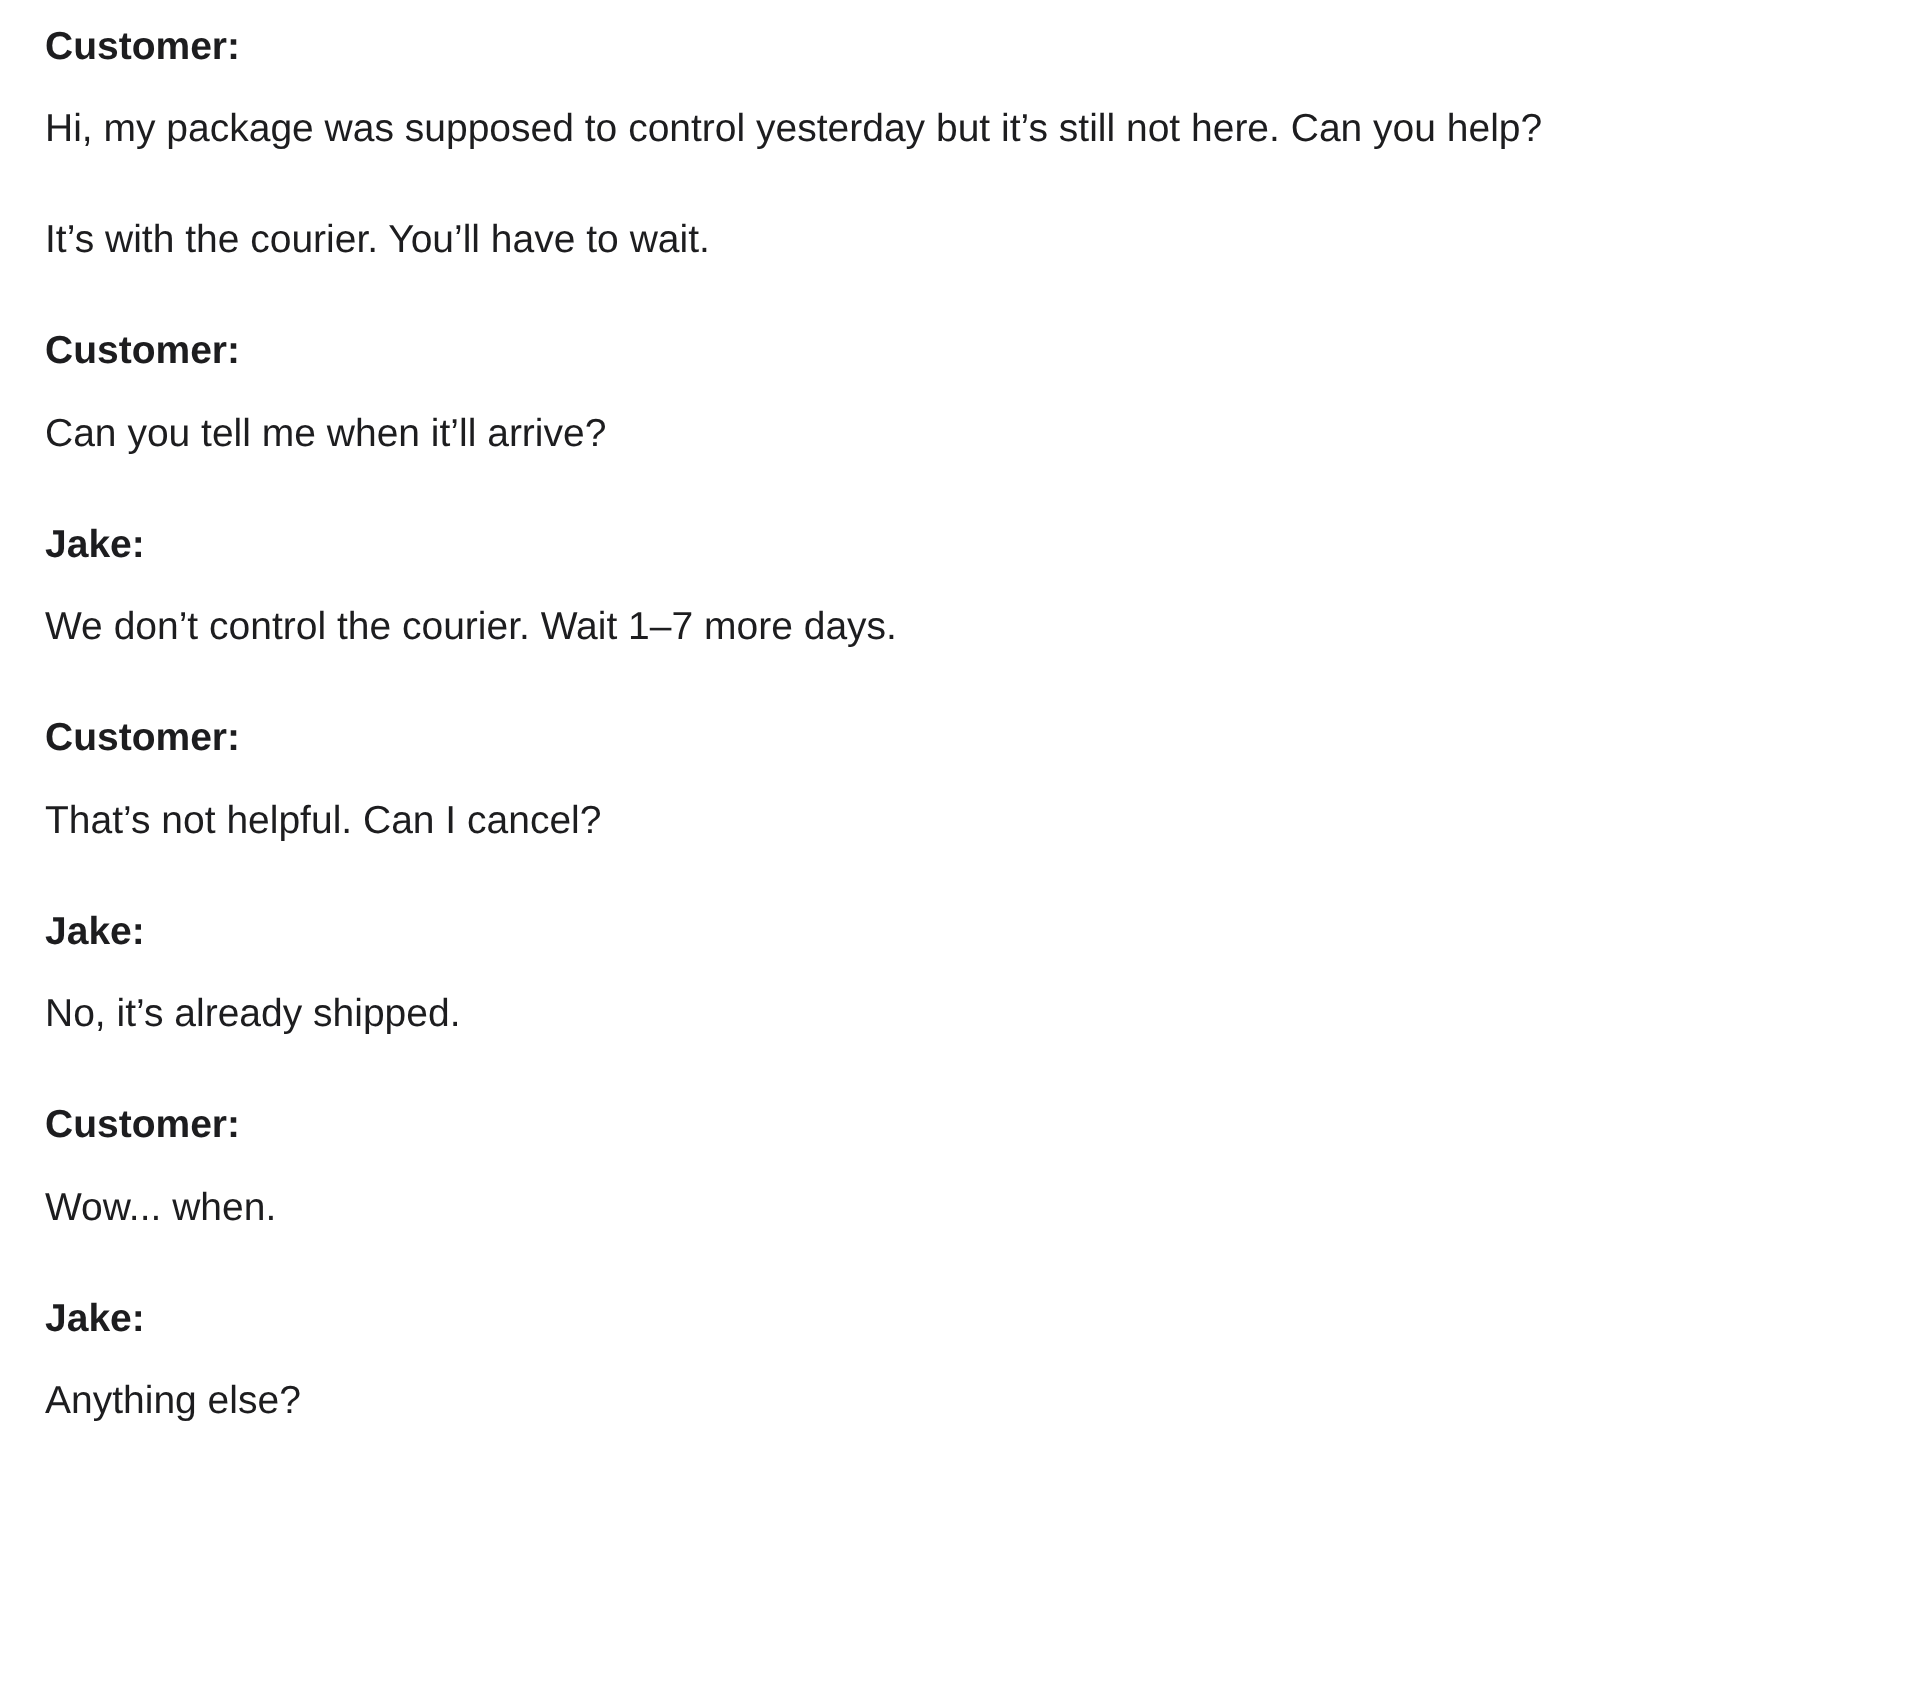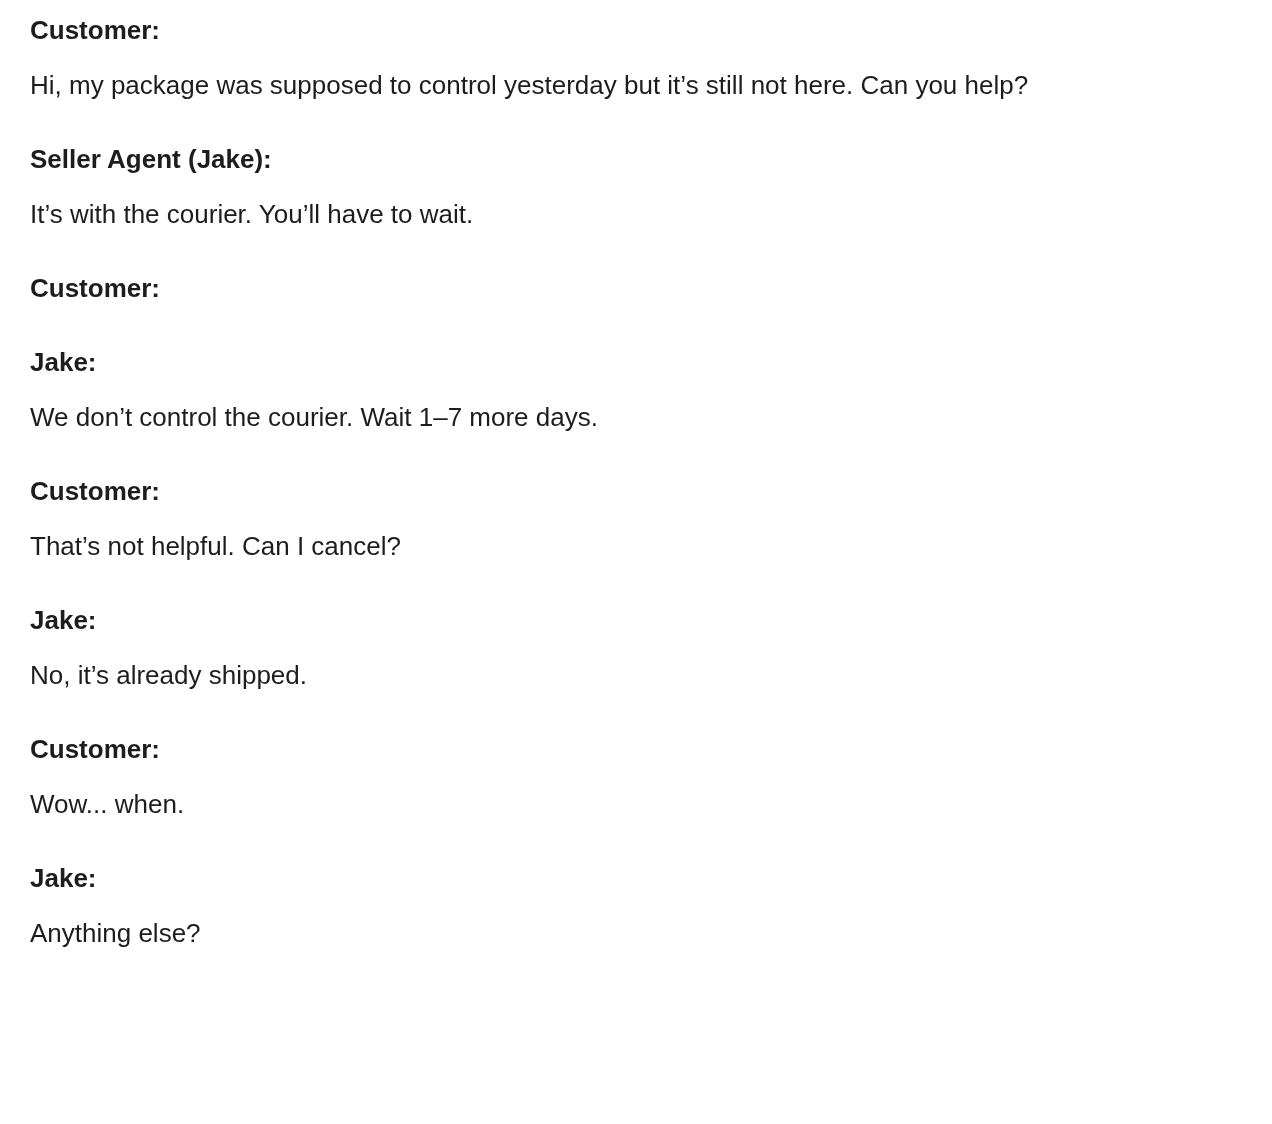--- a/index.html
+++ b/index.html
@@ -44,26 +44,26 @@
 
 <main>
 
   <section id="turns">
     <div class="turn">
       <p class="speaker">Customer:</p>
       <p class="message">Hi, my package was supposed to control yesterday but it’s still not here. Can you help?</p>
     </div>
 
     <div class="turn">
-      <p class="speaker">Seller Agent (Jake):</p>
       <p class="message">It’s with the courier. You’ll have to wait.</p>
     </div>
 
     <div class="turn">
       <p class="speaker">Customer:</p>
+      <p class="message">Can you tell me when it’ll arrive?</p>
     </div>
 
     <div class="turn">
       <p class="speaker">Jake:</p>
       <p class="message">We don’t control the courier. Wait 1–7 more days.</p>
     </div>
 
     <div class="turn">
       <p class="speaker">Customer:</p>
       <p class="message">That’s not helpful. Can I cancel?</p>

